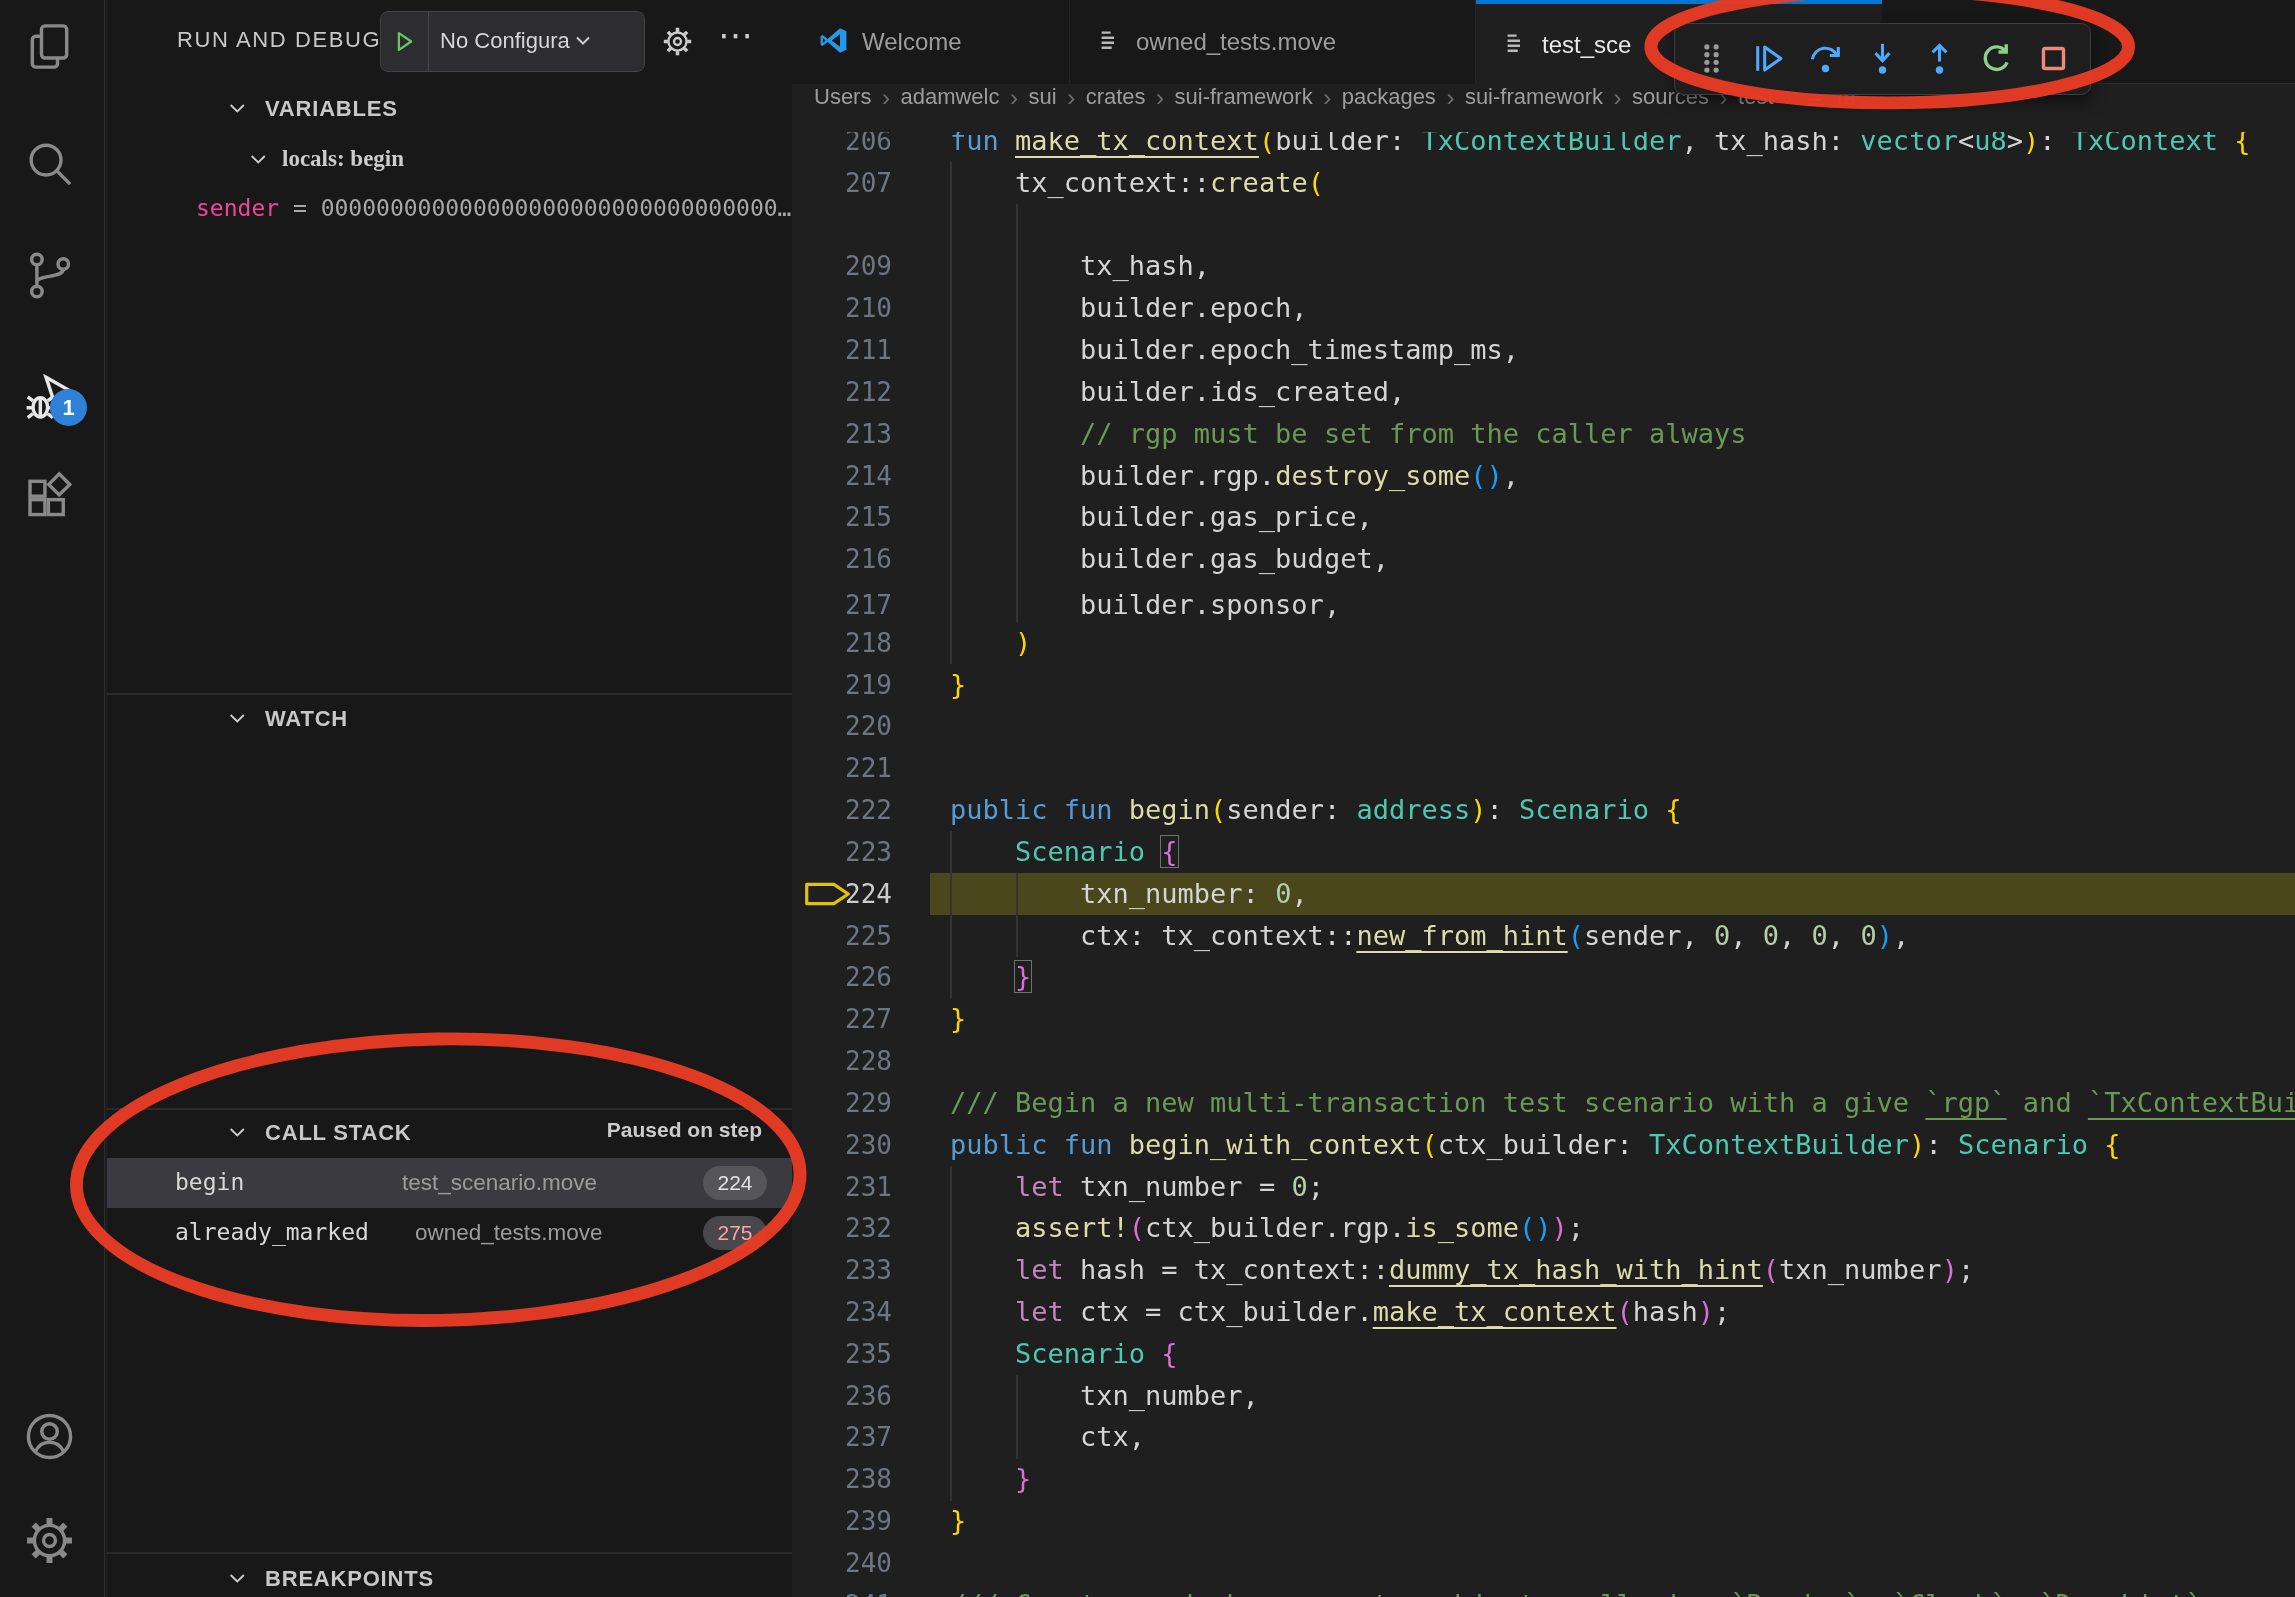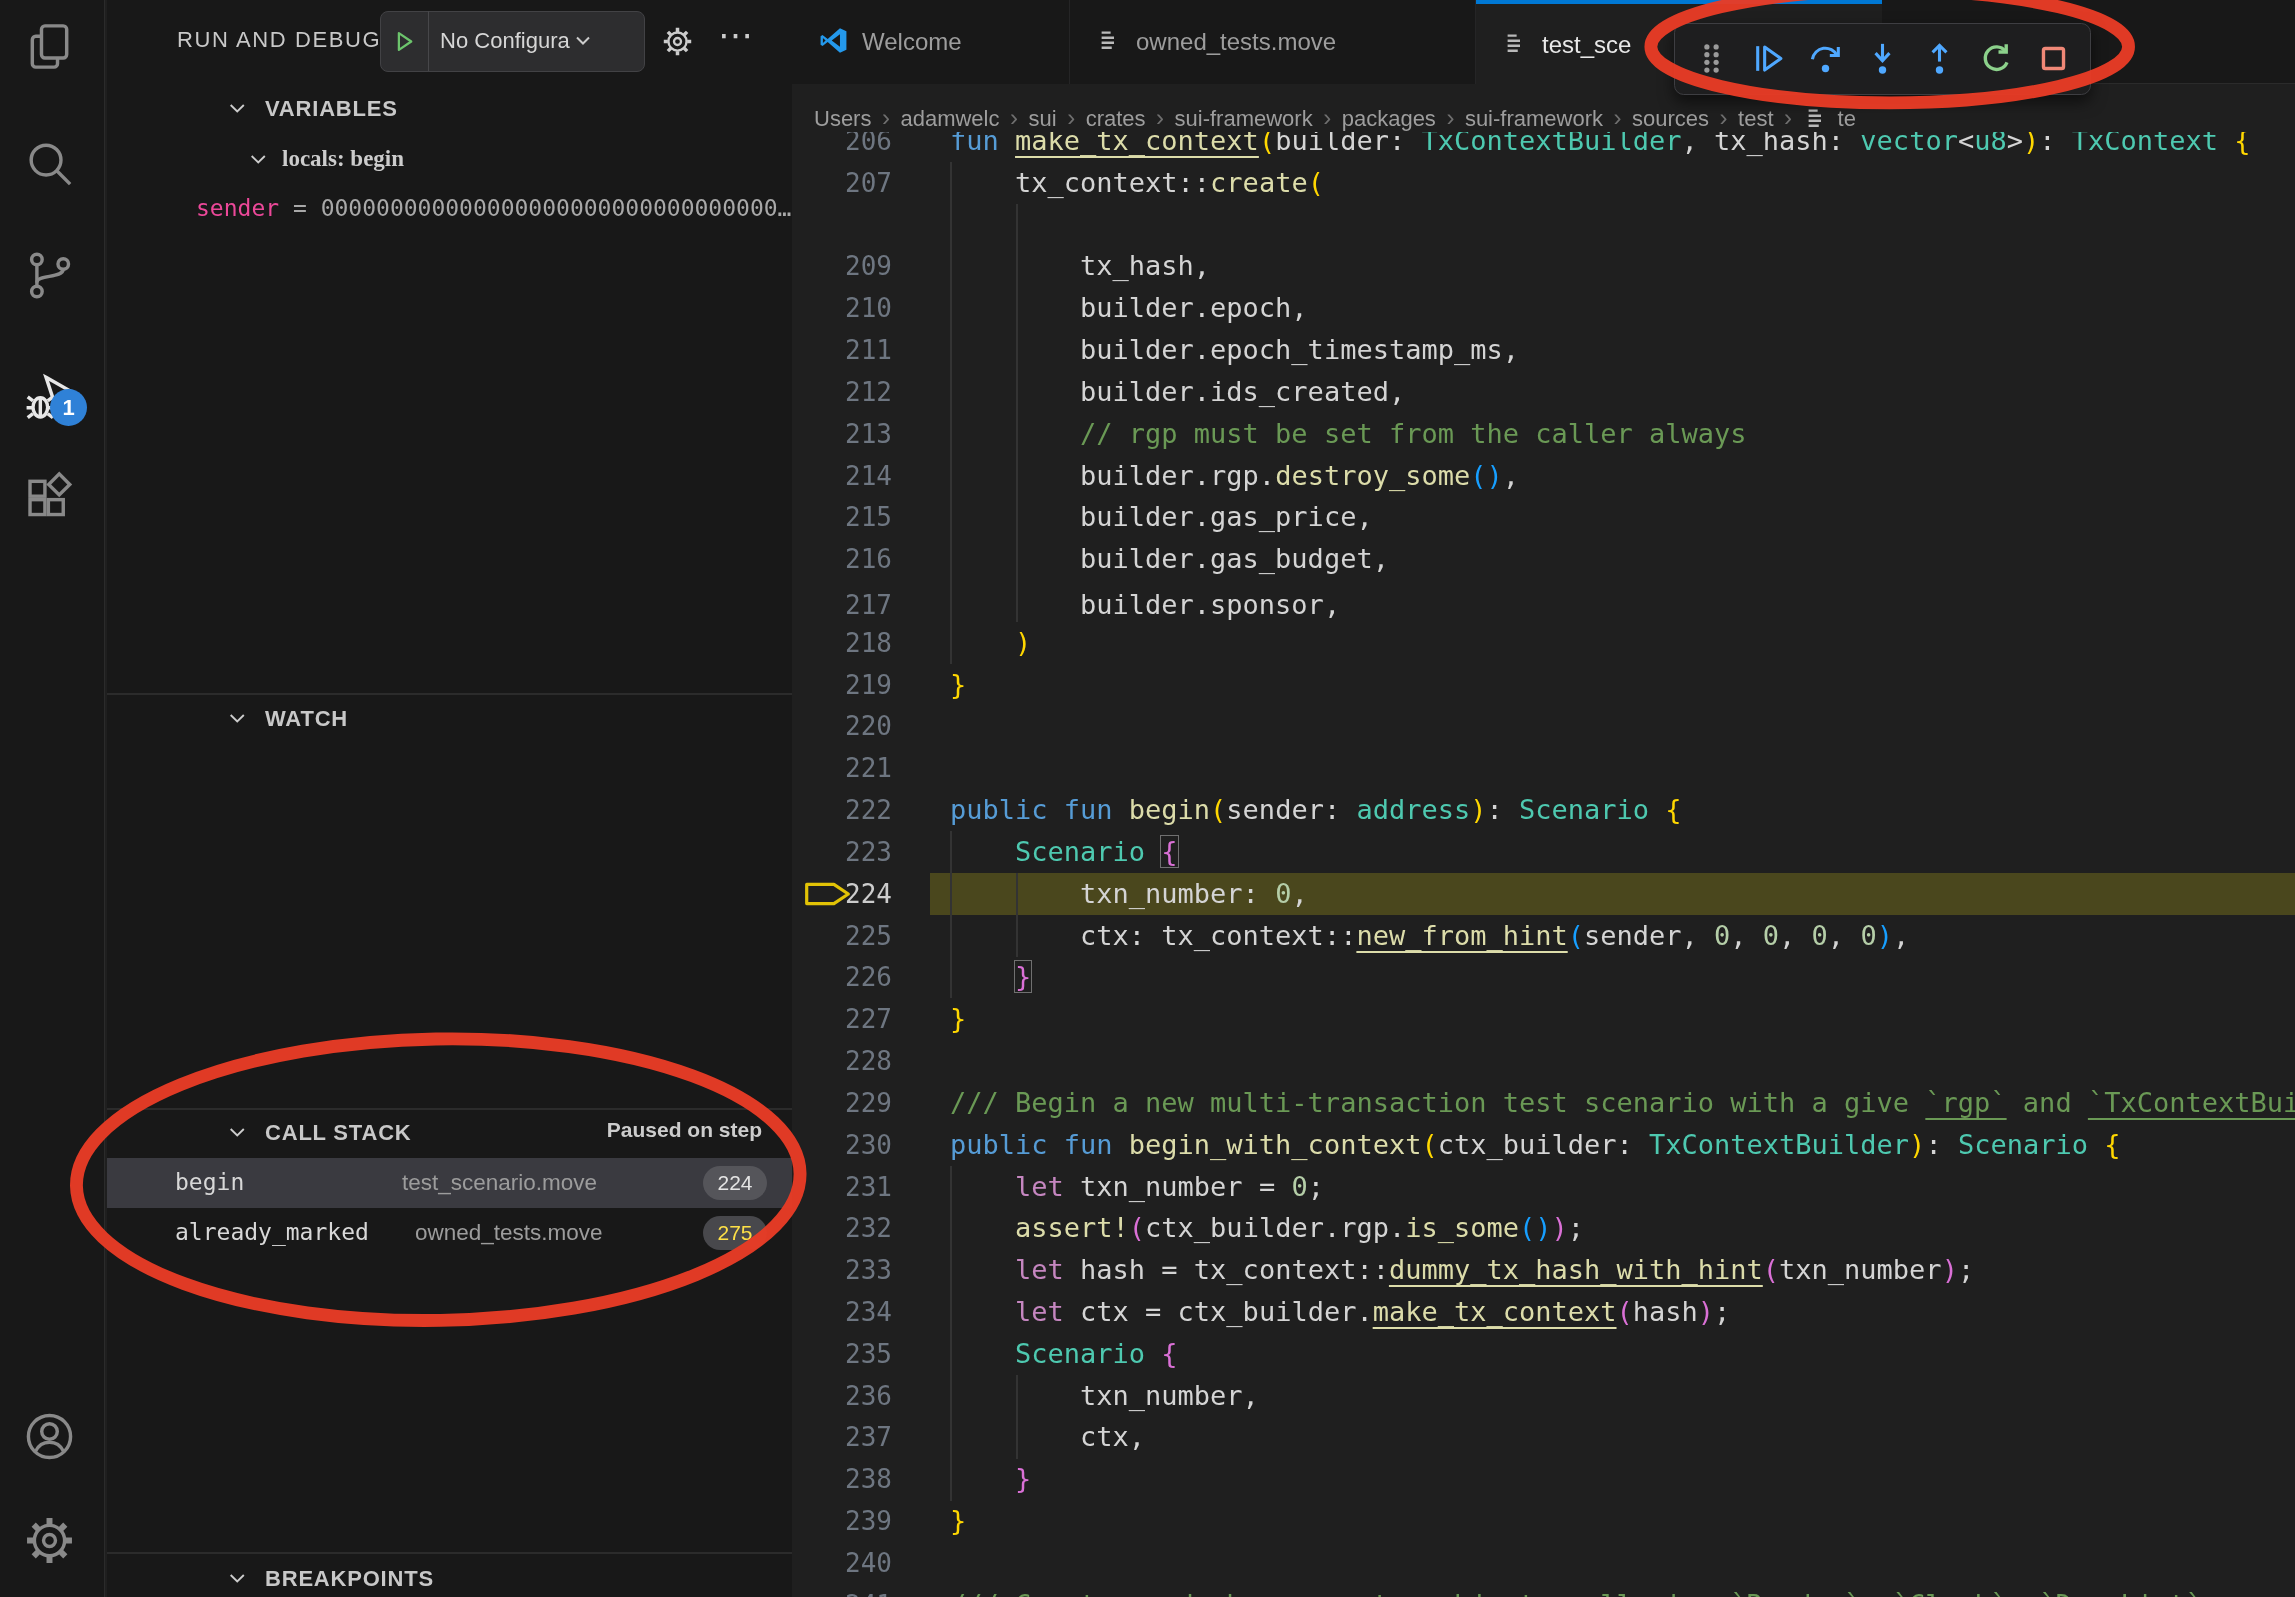--- a/index.html
+++ b/index.html
@@ -43,34 +43,34 @@
 
   #cs-status { position:absolute; left:402px; top:1118px; width:253px; text-align:right;
     font-size:21px; font-weight:bold; color:#cccccc; }
   .frame-row { position:absolute; left:0; width:685px; height:50px; cursor:pointer; }
   .frame-row.sel { background:#3a3a40; }
   .frame-fn { position:absolute; left:68px; top:11.3px; font-family:"DejaVu Sans Mono", monospace;
     font-size:23px; color:#d8d8d8; }
   .frame-file { position:absolute; top:12px; font-size:22.5px; color:#9c9c9c; }
   .frame-badge { position:absolute; left:596px; top:8px; width:64px; height:34px; border-radius:17px;
     background:#55555a; color:#e4e4e4; font-size:21px; display:flex; align-items:center; justify-content:center; }
-  .frame-row.dim .frame-badge { background:#48484c; color:#fde047; }
+  .frame-row.dim .frame-badge { background:#48484c; color:#fca5a5; }
 
   
   #editor { position:absolute; left:792px; top:0; width:1503px; height:1597px; background:#1f1f1f; }
   #tabbar { position:absolute; left:0; top:0; width:1503px; height:84px; background:#181818;
     border-bottom:1.6px solid #2b2b2b; }
   .tab { position:absolute; top:0; height:84px; display:flex; align-items:center; padding-left:26px;
     gap:13px; border-right:1.6px solid #252526; cursor:pointer; background:#181818; }
   .tab .tab-label { font-size:24px; color:#9d9d9d; white-space:nowrap; }
   .tab.active { background:#1f1f1f; border-top:4px solid #0078d4; border-right:none; height:85px; }
   .tab.active .tab-label { color:#e8e8e8; }
 
   #breadcrumb { position:absolute; left:0; top:84px; width:1503px; height:48px; display:flex;
-    align-items:flex-end; padding-left:22px; overflow:hidden; }
+    align-items:flex-start; padding-left:22px; overflow:hidden; }
   .bc-item { font-size:22px; color:#9d9d9d; white-space:nowrap; cursor:pointer; }
   .bc-sep { font-size:24px; color:#6f6f6f; margin:0 10.5px; }
   #bc-file { display:flex; align-items:center; gap:8px; }
 
   
   #codepane { position:absolute; left:0; top:132px; width:1503px; height:1465px; overflow:hidden;
     font-family:"DejaVu Sans Mono", monospace; }
   .cline { position:absolute; left:0; width:1503px; height:42px; }
   .cline .hlband { position:absolute; left:138px; right:0; top:0; height:42px; background:#4a471d; }
   .lnum { position:absolute; left:0; top:0; width:100px; height:42px; text-align:right;

